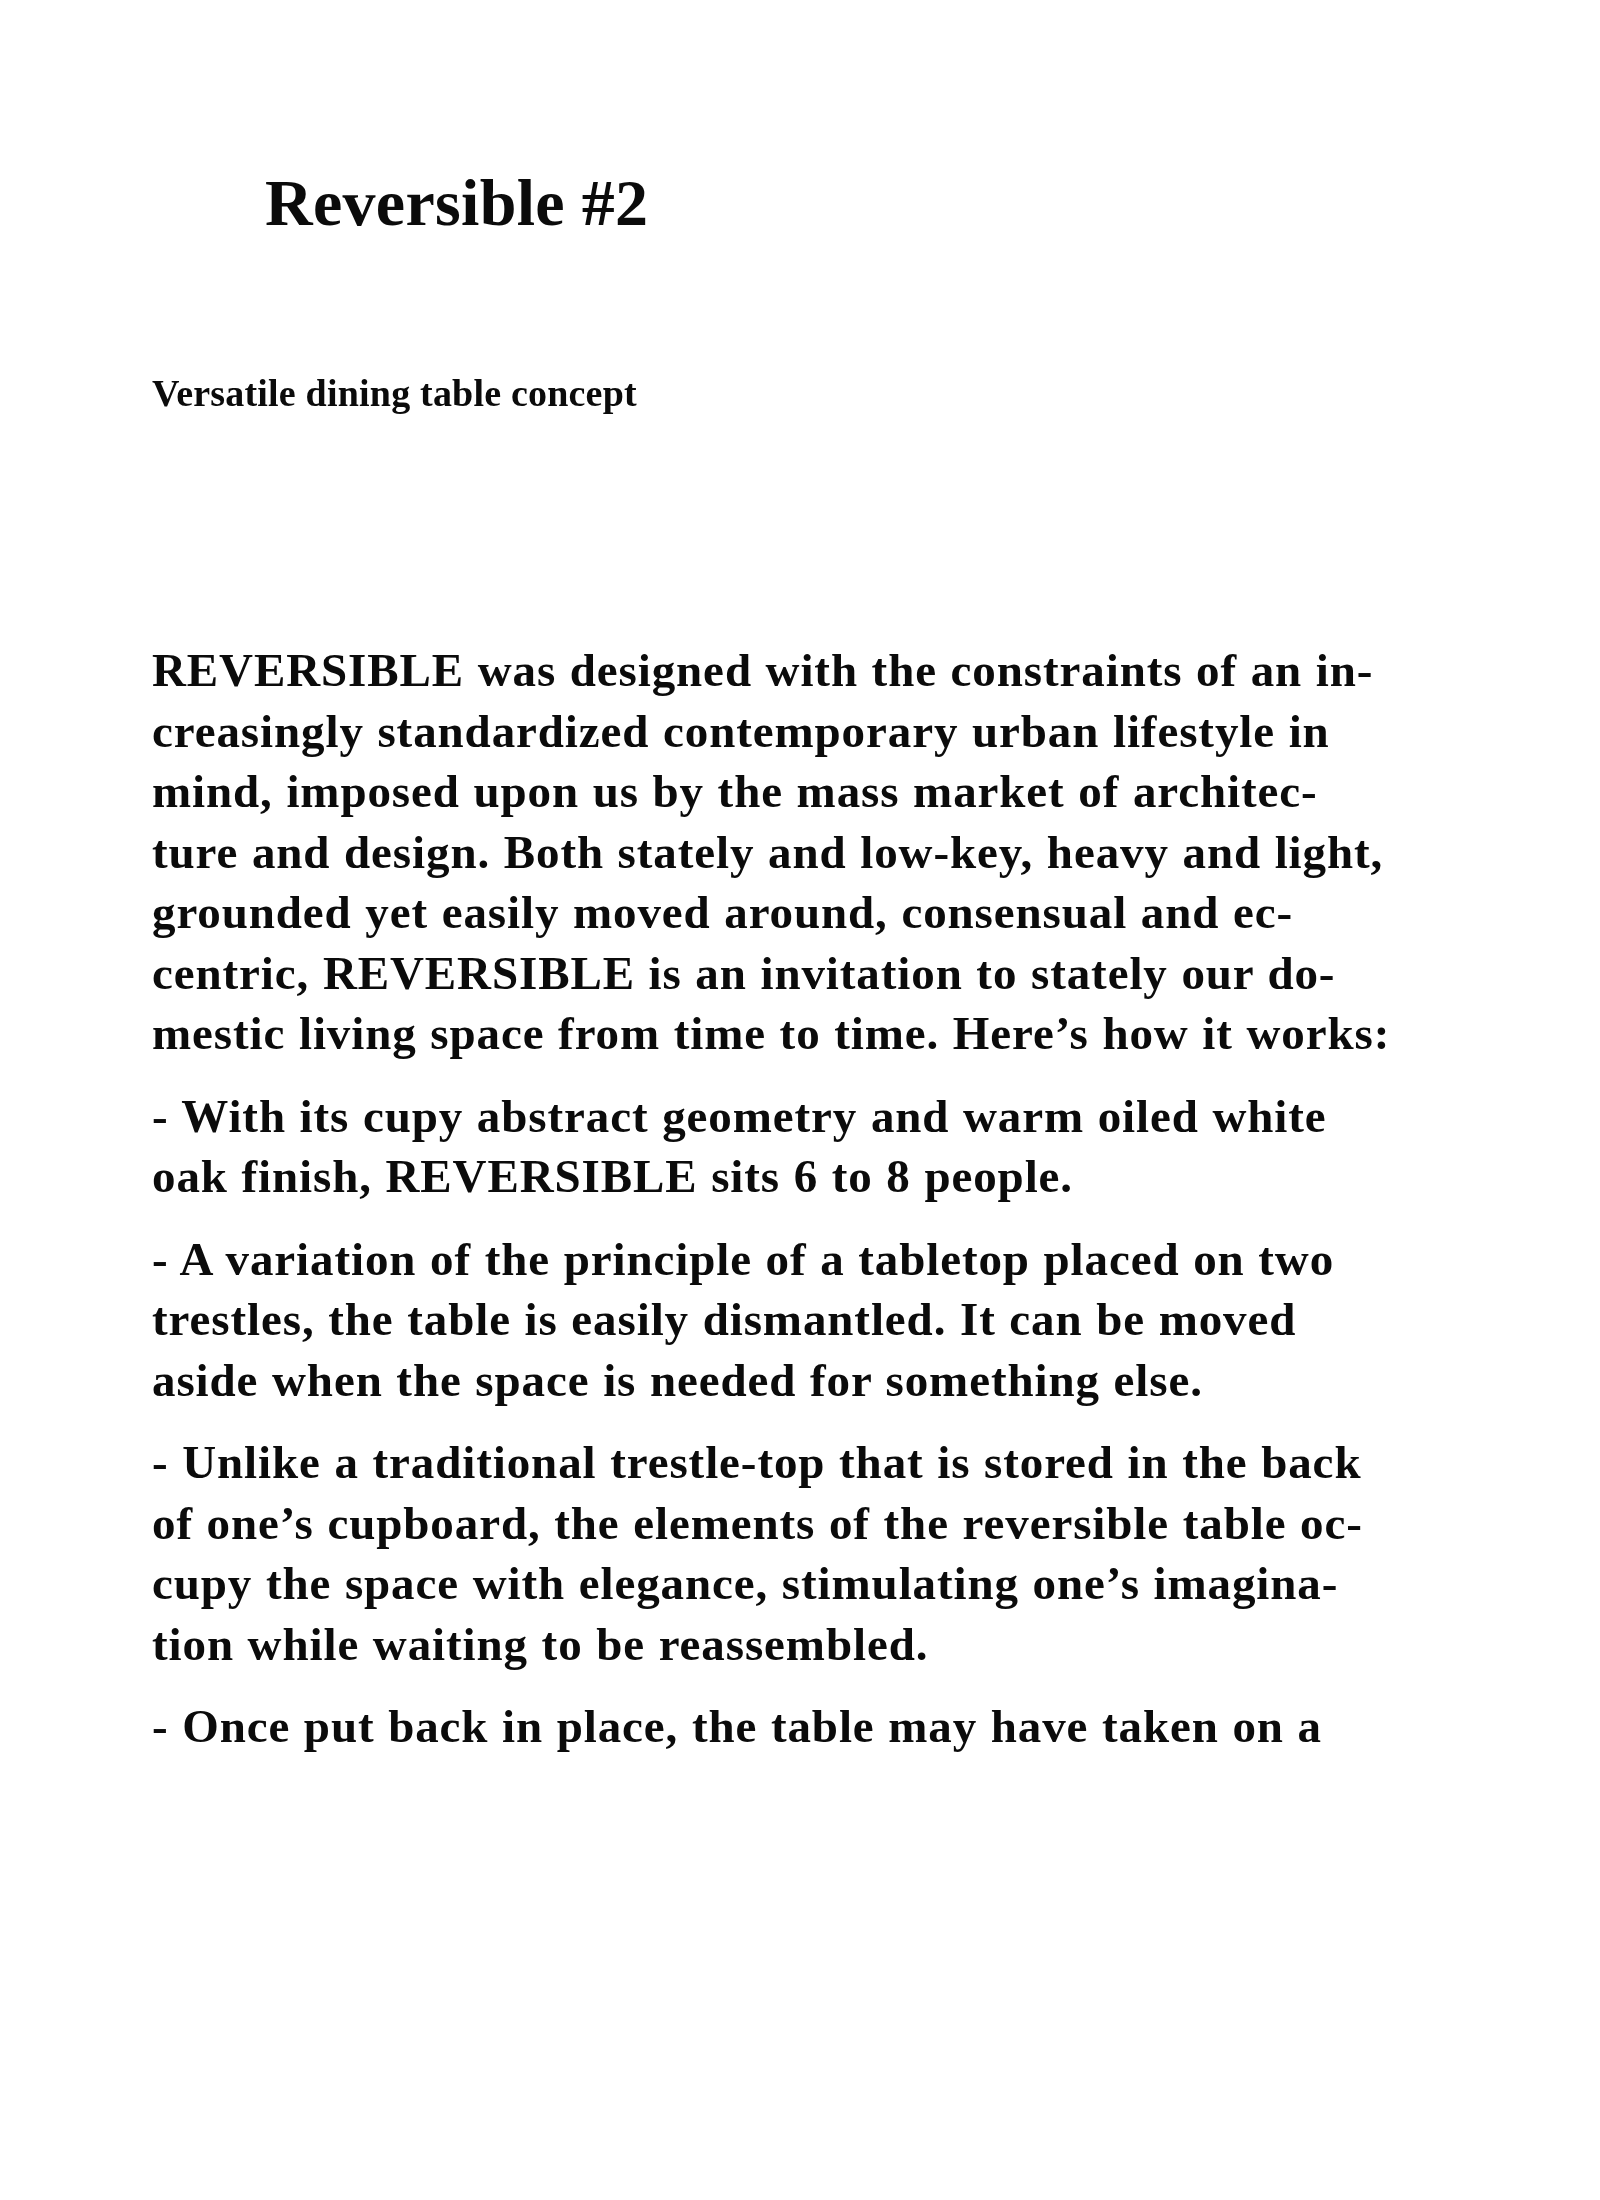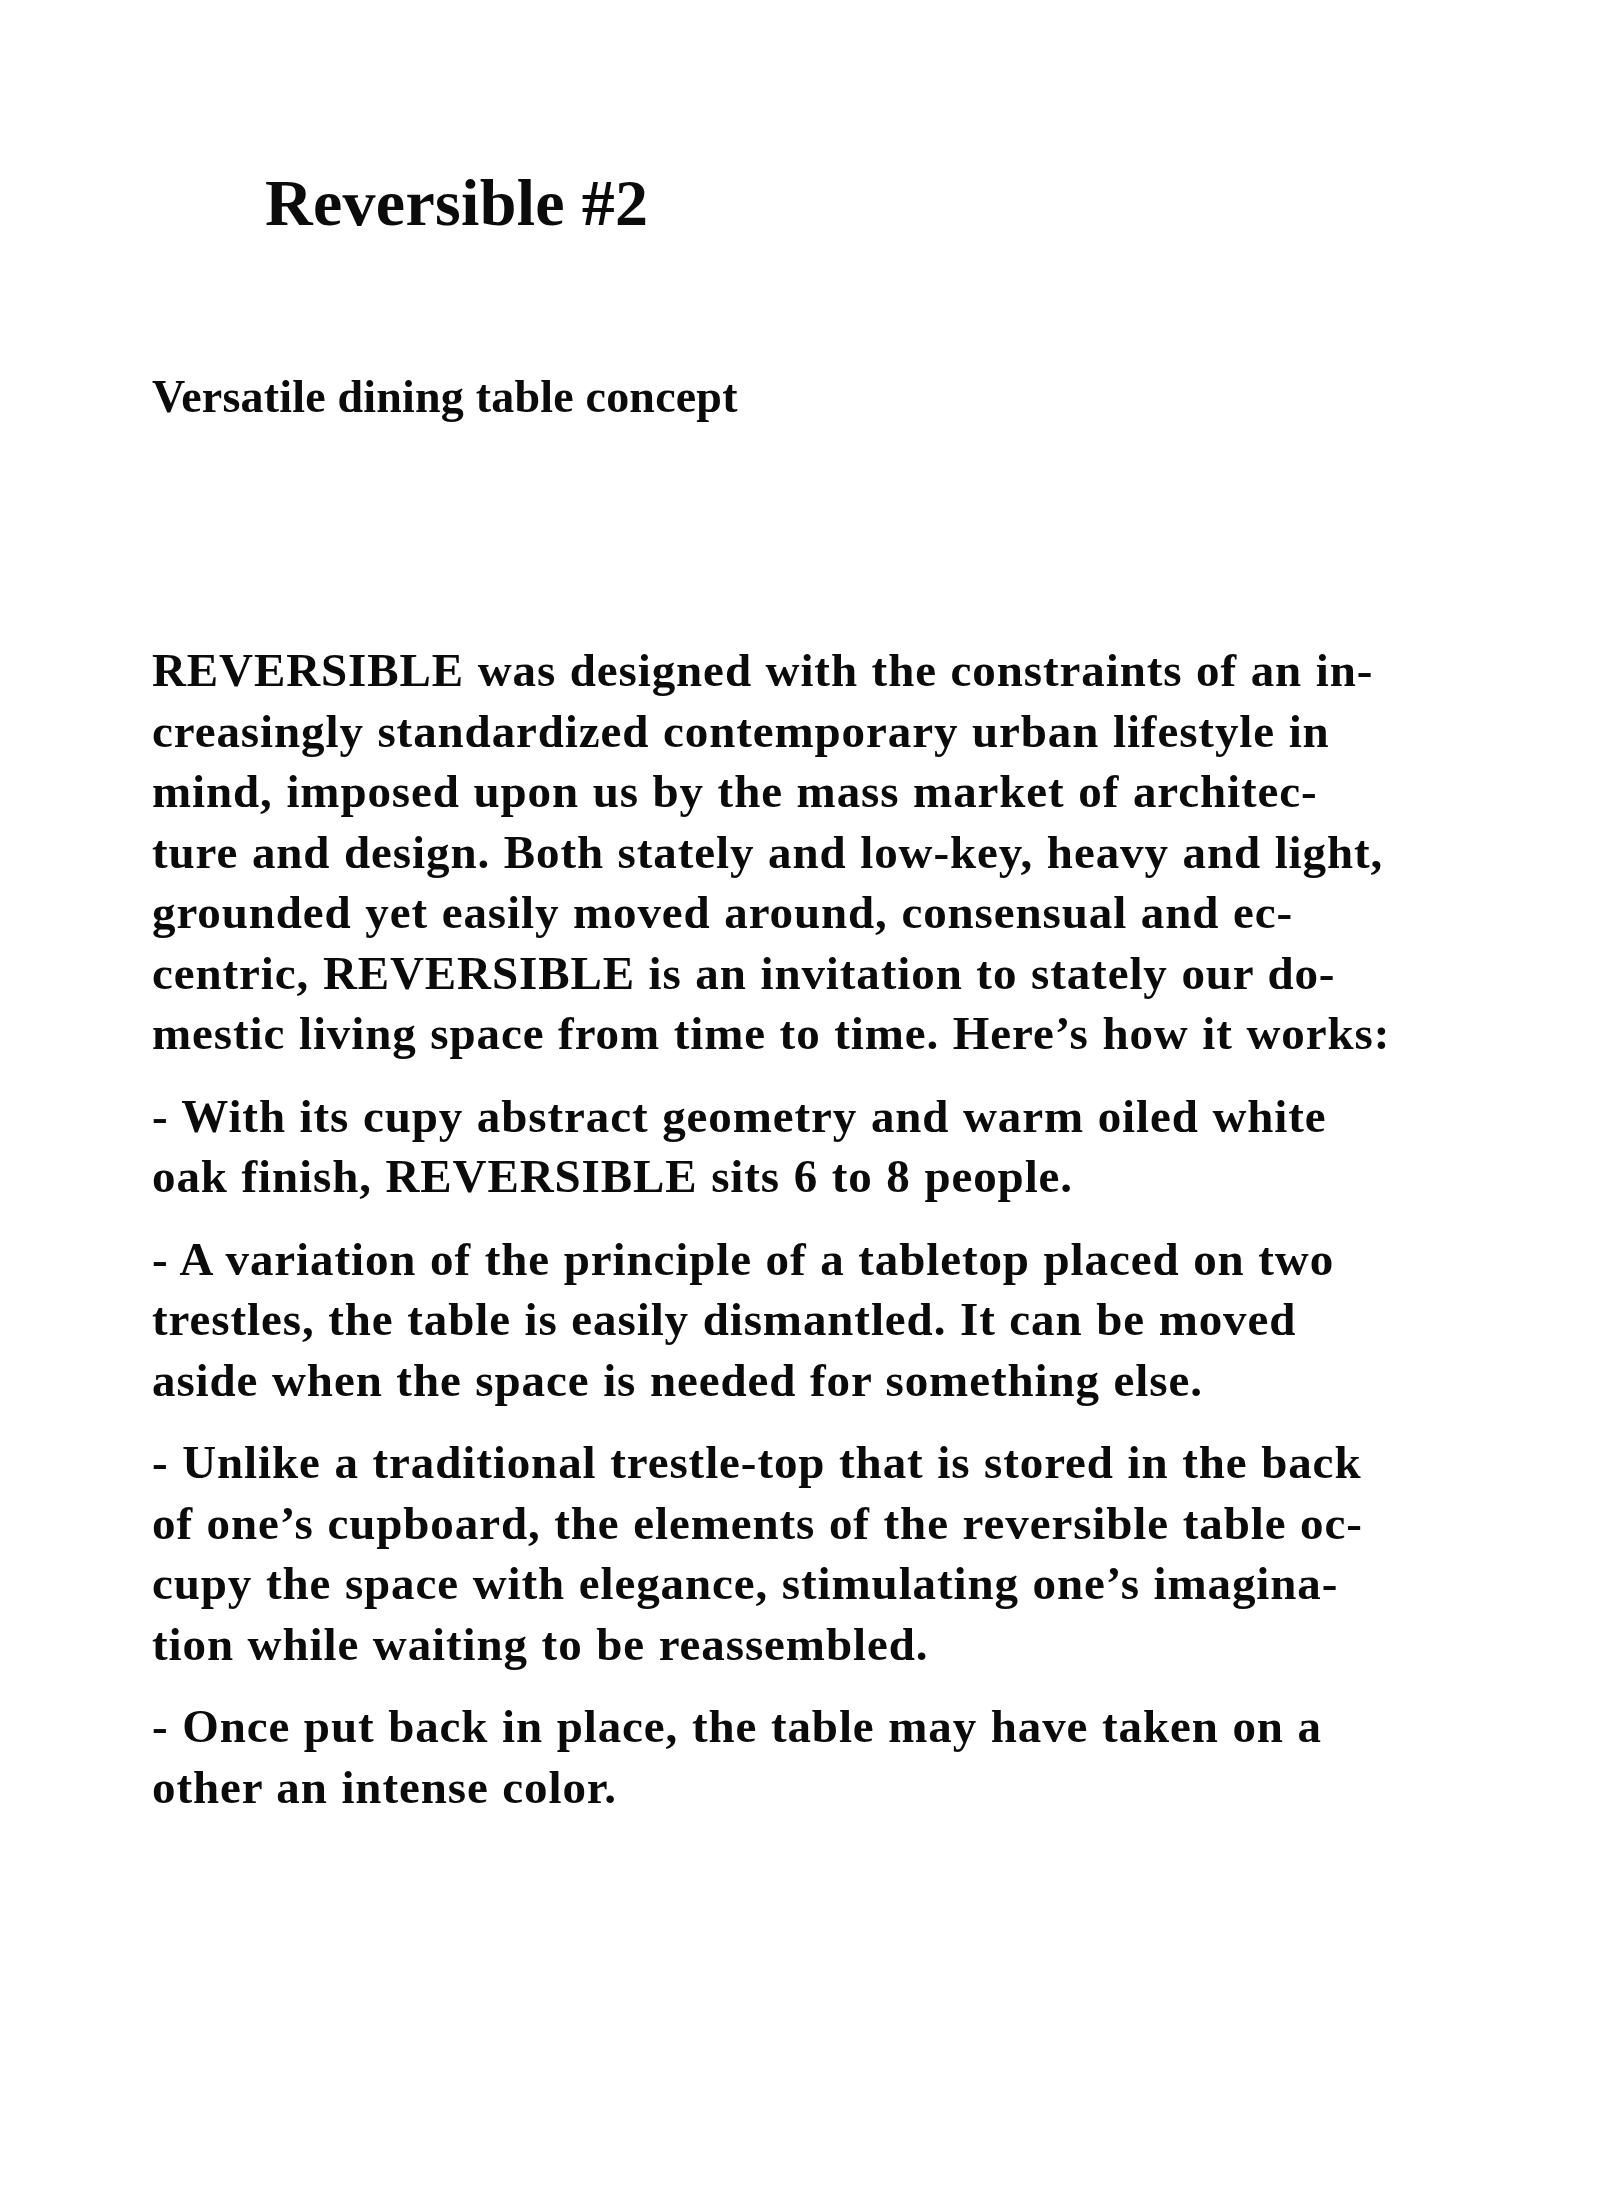--- a/index.html
+++ b/index.html
@@ -23,21 +23,21 @@
       font-size: 66px;
       font-weight: bold;
       line-height: 1;
       letter-spacing: 0.3px;
     }
     .subtitle {
       position: absolute;
       left: 152px;
       top: 374px;
       margin: 0;
-      font-size: 46px;
+      font-size: 38px;
       font-weight: bold;
       line-height: 1;
       letter-spacing: 0.2px;
     }
     .body-text {
       position: absolute;
       left: 152px;
       top: 640px;
       width: 1320px;
     }
@@ -81,15 +81,14 @@
     <span class="line">aside when the space is needed for something else.</span>
   </p>
   <p class="para">
     <span class="line">- Unlike a traditional trestle-top that is stored in the back</span>
     <span class="line">of one’s cupboard, the elements of the reversible table oc-</span>
     <span class="line">cupy the space with elegance, stimulating one’s imagina-</span>
     <span class="line">tion while waiting to be reassembled.</span>
   </p>
   <p class="para">
     <span class="line">- Once put back in place, the table may have taken on a</span>
-    <span class="line">other an intense color.</span>
   </p>
 </div>
 
 </body></html>

